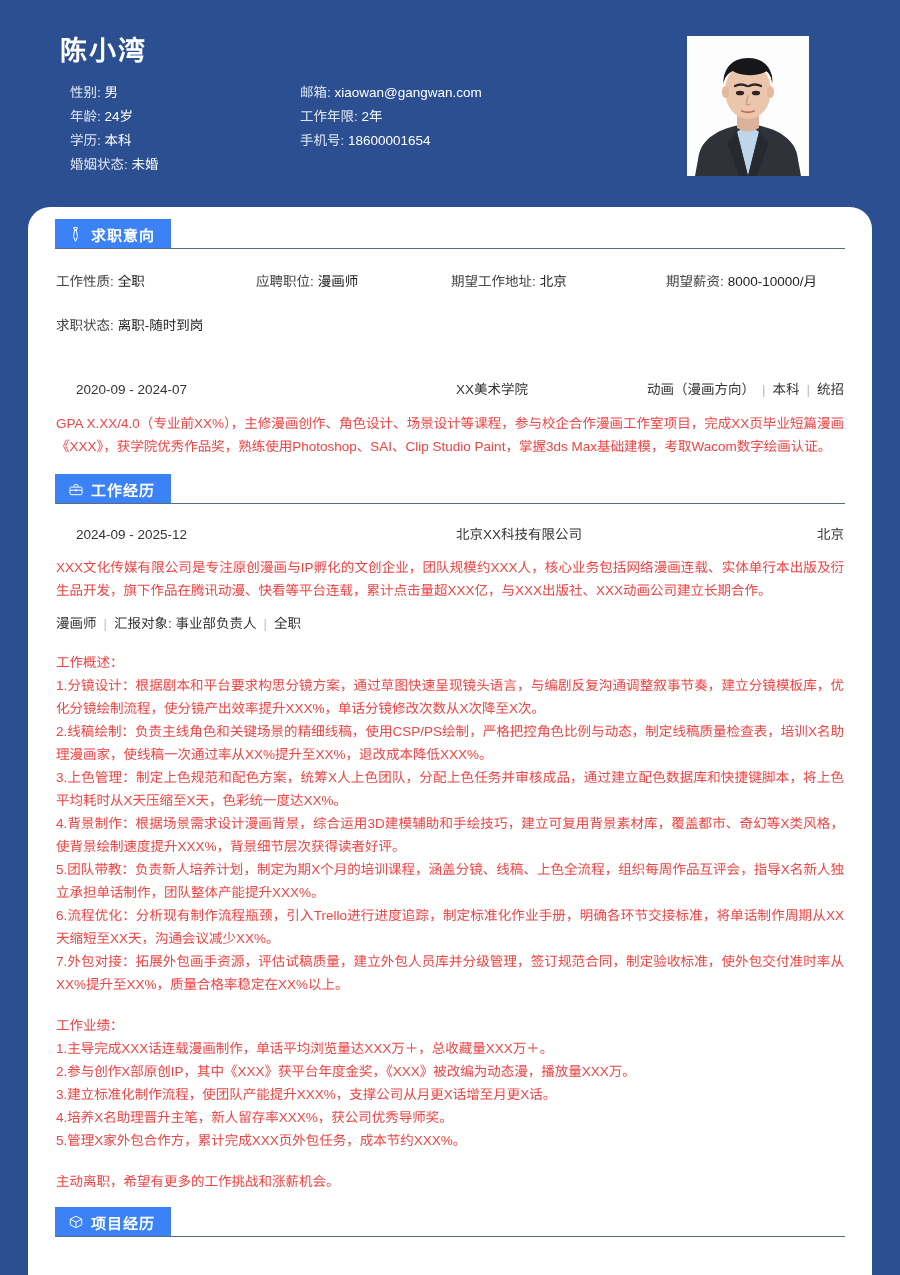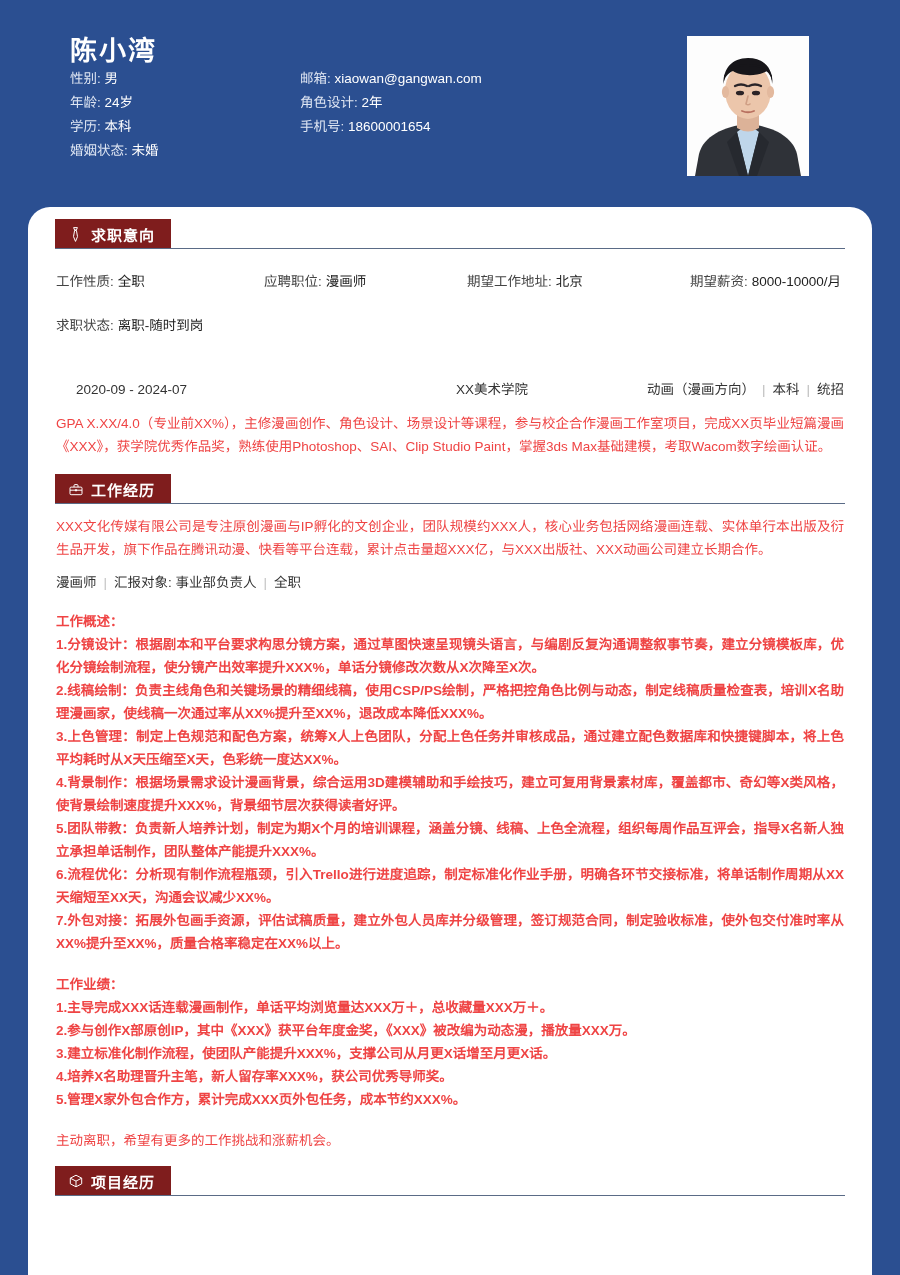--- a/index.html
+++ b/index.html
@@ -26,30 +26,30 @@
     background: #2b4f91;
     box-sizing: border-box;
   }
   .header-inner {
     position: relative;
     padding: 0 0 0 70px;
   }
   .cand-name {
     position: absolute;
     top: 38px;
-    left: 70px;
+    left: 60px;
     color: #ffffff;
     font-size: 27px;
     font-weight: bold;
     letter-spacing: 2px;
     line-height: 1;
   }
   .info-grid {
     position: absolute;
-    top: 67px;
+    top: 81px;
     left: 70px;
     width: 530px;
     display: grid;
     grid-template-columns: 230px 300px;
     grid-auto-rows: 24px;
     row-gap: 0px;
   }
   .info-item {
     color: #e8edf6;
     font-size: 13.5px;
@@ -90,21 +90,21 @@
     position: relative;
     height: 30px;
     margin: 0 0 0 0;
   }
   .sec-tab {
     position: absolute;
     left: 27px;
     top: 0;
     height: 30px;
     min-width: 112px;
-    background: #7f1d1d;
+    background: #3b82f6;
     color: #ffffff;
     display: flex;
     align-items: center;
     gap: 8px;
     padding: 0 16px 0 13px;
     box-sizing: border-box;
     font-size: 15px;
     font-weight: bold;
     letter-spacing: 1px;
   }
@@ -140,21 +140,20 @@
   }
 
   
   .ji-rows { padding-top: 22px; }
   .ji-row {
     display: flex;
     font-size: 13.5px;
     color: #333;
     line-height: 22px;
     padding-bottom: 22px;
-    gap: 8px;
   }
   .ji-cell { flex: 0 0 auto; white-space: nowrap; }
   .ji-cell .lbl { color: #444; }
   .ji-cell .val { color: #222; margin-left: 4px; }
   .ji-c1 { width: 200px; }
   .ji-c2 { width: 195px; }
   .ji-c3 { width: 215px; }
   .ji-c4 { width: auto; }
 
   
@@ -176,40 +175,40 @@
   
   .we-company-row .meta-mid { text-align: left; }
   .we-desc { padding-top: 11px; }
   .we-role {
     padding-top: 11px;
     font-size: 13.5px;
     color: #333;
     line-height: 22px;
   }
   .we-role .sep { color: #c2c2c2; margin: 0 7px; }
-  .we-block { padding-top: 16px; font-weight: bold; }
+  .we-block { padding-top: 16px; }
   .we-block + .we-block { padding-top: 18px; }
   .we-tail { padding-top: 18px; padding-bottom: 14px; }
 
   .spacer-12 { height: 12px; }
 </style>
 </head>
 <body>
 
 <div id="resume-page">
 
   <div class="header">
     <div class="header-inner">
       <div class="cand-name">陈小湾</div>
 
       <div class="info-grid">
         <div class="info-item"><span class="lbl">性别:</span> <span class="val">男</span></div>
         <div class="info-item"><span class="lbl">邮箱:</span> <span class="val">xiaowan@gangwan.com</span></div>
         <div class="info-item"><span class="lbl">年龄:</span> <span class="val">24岁</span></div>
-        <div class="info-item"><span class="lbl">角色设计:</span> <span class="val">2年</span></div>
+        <div class="info-item"><span class="lbl">工作年限:</span> <span class="val">2年</span></div>
         <div class="info-item"><span class="lbl">学历:</span> <span class="val">本科</span></div>
         <div class="info-item"><span class="lbl">手机号:</span> <span class="val">18600001654</span></div>
         <div class="info-item"><span class="lbl">婚姻状态:</span> <span class="val">未婚</span></div>
       </div>
 
       <div class="photo-frame">
         <svg width="122" height="140" viewBox="0 0 122 140" xmlns="http://www.w3.org/2000/svg">
           <rect x="0" y="0" width="122" height="140" fill="#fdfdfd"></rect>
 
           <path d="M61 88 C 36 90, 16 101, 12 118 L 8 140 L 114 140 L 110 118 C 106 101, 86 90, 61 88 Z" fill="#2f3238"></path>
@@ -302,20 +301,25 @@
               <path d="M1 7.2 h12" stroke="#ffffff" stroke-width="1"></path>
               <rect x="5.9" y="6.3" width="2.2" height="1.9" rx="0.4" fill="#ffffff"></rect>
             </svg>
           </span>
           <span>工作经历</span>
         </div>
         <div class="sec-rule"></div>
       </div>
 
       <div class="sec-body">
+        <div class="meta-row we-company-row">
+          <div class="meta-left">2024-09 - 2025-12</div>
+          <div class="meta-mid">北京XX科技有限公司</div>
+          <div class="meta-right">北京</div>
+        </div>
 
         <div class="we-desc">
           <p class="para">XXX文化传媒有限公司是专注原创漫画与IP孵化的文创企业，团队规模约XXX人，核心业务包括网络漫画连载、实体单行本出版及衍生品开发，旗下作品在腾讯动漫、快看等平台连载，累计点击量超XXX亿，与XXX出版社、XXX动画公司建立长期合作。</p>
         </div>
 
         <div class="we-role">
           <span>漫画师</span><span class="sep">|</span><span>汇报对象: 事业部负责人</span><span class="sep">|</span><span>全职</span>
         </div>
 
         <div class="we-block">

